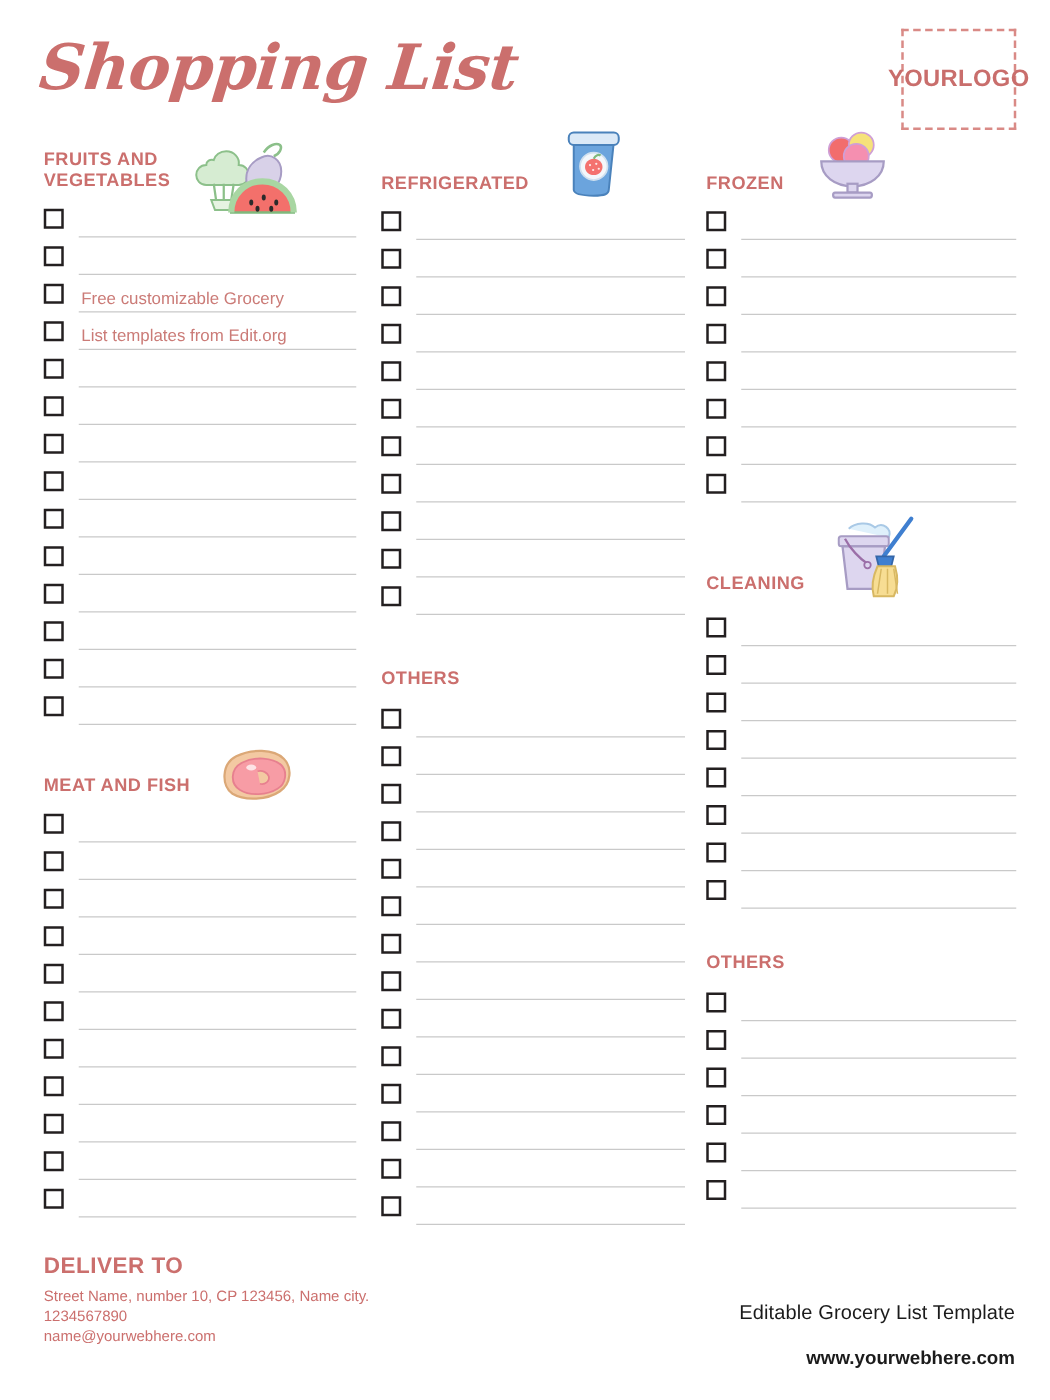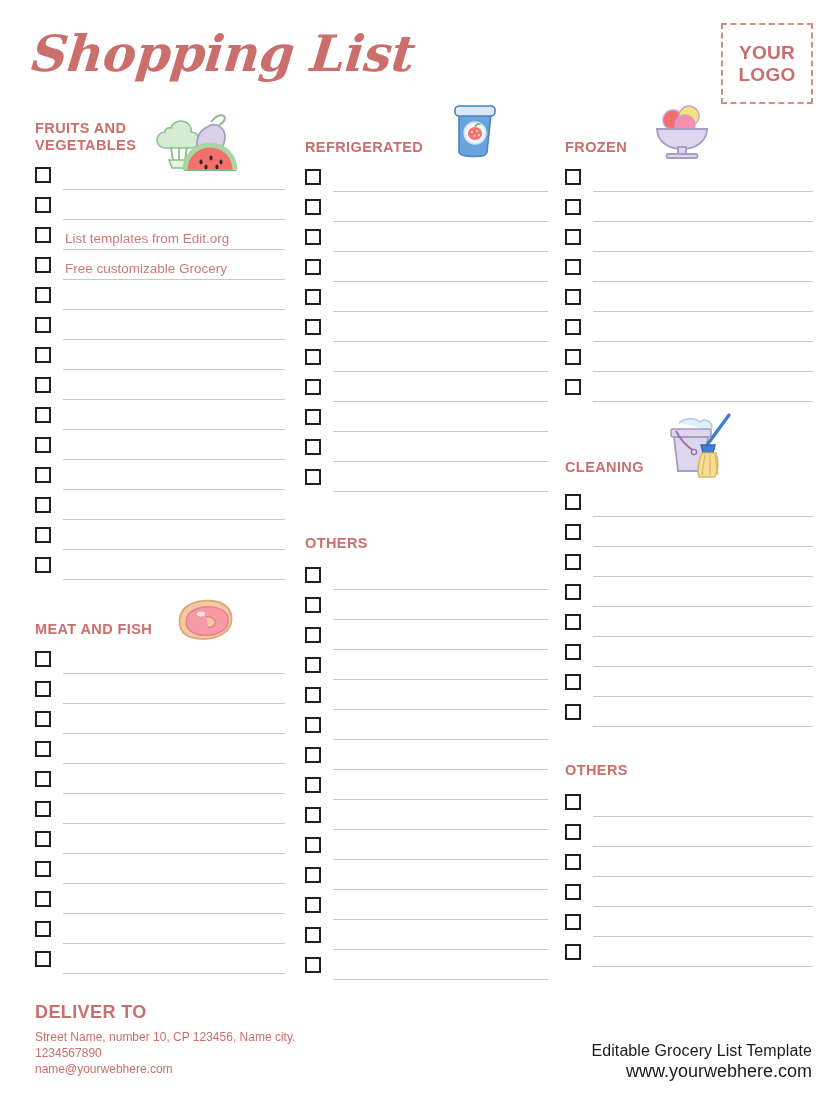--- a/index.html
+++ b/index.html
@@ -19,21 +19,21 @@
     font-family:"DejaVu Serif", serif;
     font-style:italic; font-weight:700;
     font-size:50px; letter-spacing:-0.5px;
     color:#cb6f6d;
     transform:skewX(-6deg);
   }
   .logo-box {
     position:absolute; right:27px; top:23px;
     width:88px; height:77px;
     border:2px dashed #d98a86;
-    display:flex; flex-direction:column;
+    display:flex; flex-direction:row;
     align-items:center; justify-content:center;
     color:#c96e6c; font-weight:700; font-size:19px;
     line-height:1.12; letter-spacing:0.3px; text-align:center;
   }
 
   
   .col { position:absolute; top:0; }
   .col-1 { left:35px;  width:250px; }
   .col-2 { left:305px; width:243px; }
   .col-3 { left:565px; width:248px; }
@@ -75,21 +75,21 @@
   .deliver {
     position:absolute; left:35px; top:1002px; color:#cb6f6d;
   }
   .deliver-title { font-weight:700; font-size:18px; letter-spacing:0.4px; }
   .deliver-lines { font-size:12px; line-height:1.35; margin-top:6px; }
   .brand {
     position:absolute; right:28px; top:1042px;
     text-align:right; color:#1b1b1b;
   }
   .brand-l1 { font-size:16px; letter-spacing:0.1px; }
-  .brand-l2 { font-size:18px; font-weight:400; margin-top:1px; }
+  .brand-l2 { font-size:15px; font-weight:700; margin-top:18px; }
 </style>
 </head>
 <body>
 
 <div class="page">
 
   <div class="title">Shopping List</div>
 
   <div class="logo-box">
     <span>YOUR</span>
@@ -131,26 +131,26 @@
             <div class="row-text"></div>
           </div>
         <div class="row">
             <div class="cbox"></div>
             <div class="line"></div>
             <div class="row-text"></div>
           </div>
         <div class="row">
             <div class="cbox"></div>
             <div class="line"></div>
+            <div class="row-text">Free customizable Grocery</div>
+          </div>
+        <div class="row">
+            <div class="cbox"></div>
+            <div class="line"></div>
             <div class="row-text">List templates from Edit.org</div>
-          </div>
-        <div class="row">
-            <div class="cbox"></div>
-            <div class="line"></div>
-            <div class="row-text">Free customizable Grocery</div>
           </div>
         <div class="row">
             <div class="cbox"></div>
             <div class="line"></div>
             <div class="row-text"></div>
           </div>
         <div class="row">
             <div class="cbox"></div>
             <div class="line"></div>
             <div class="row-text"></div>

